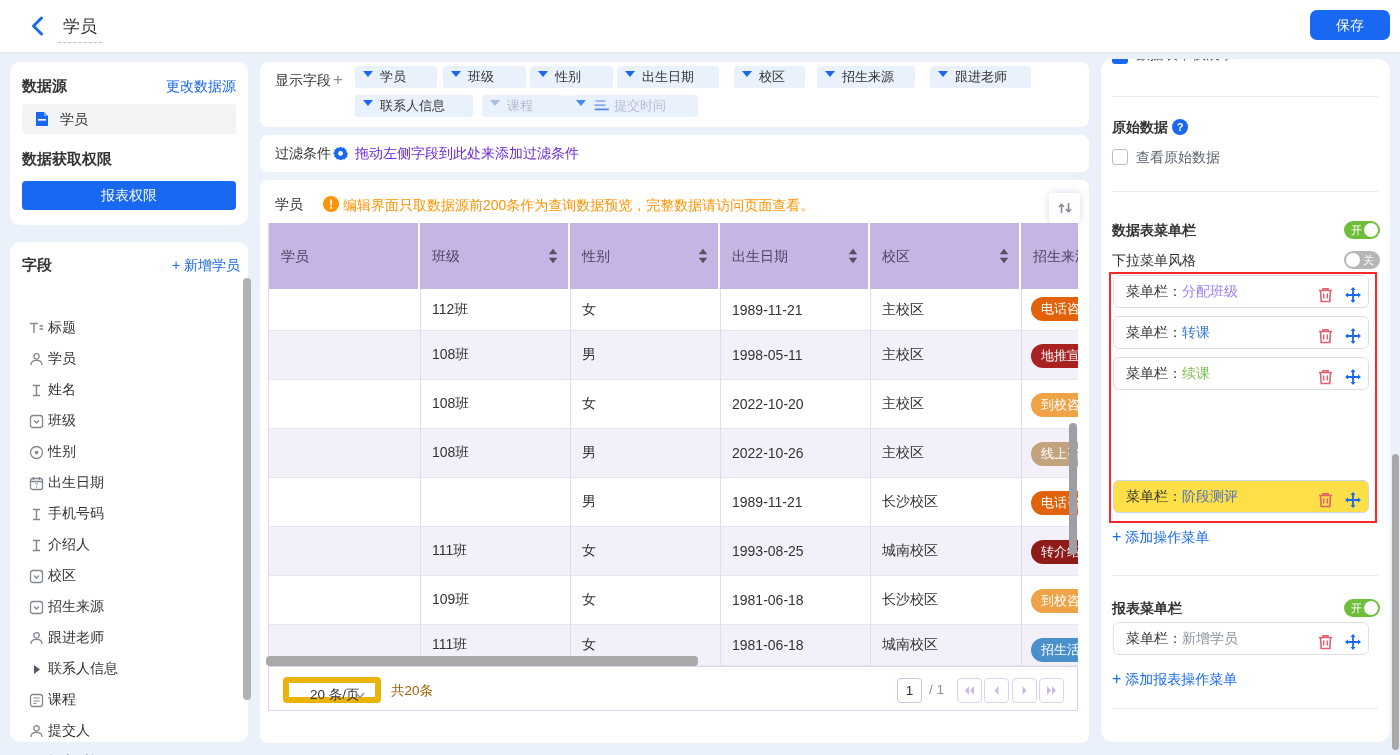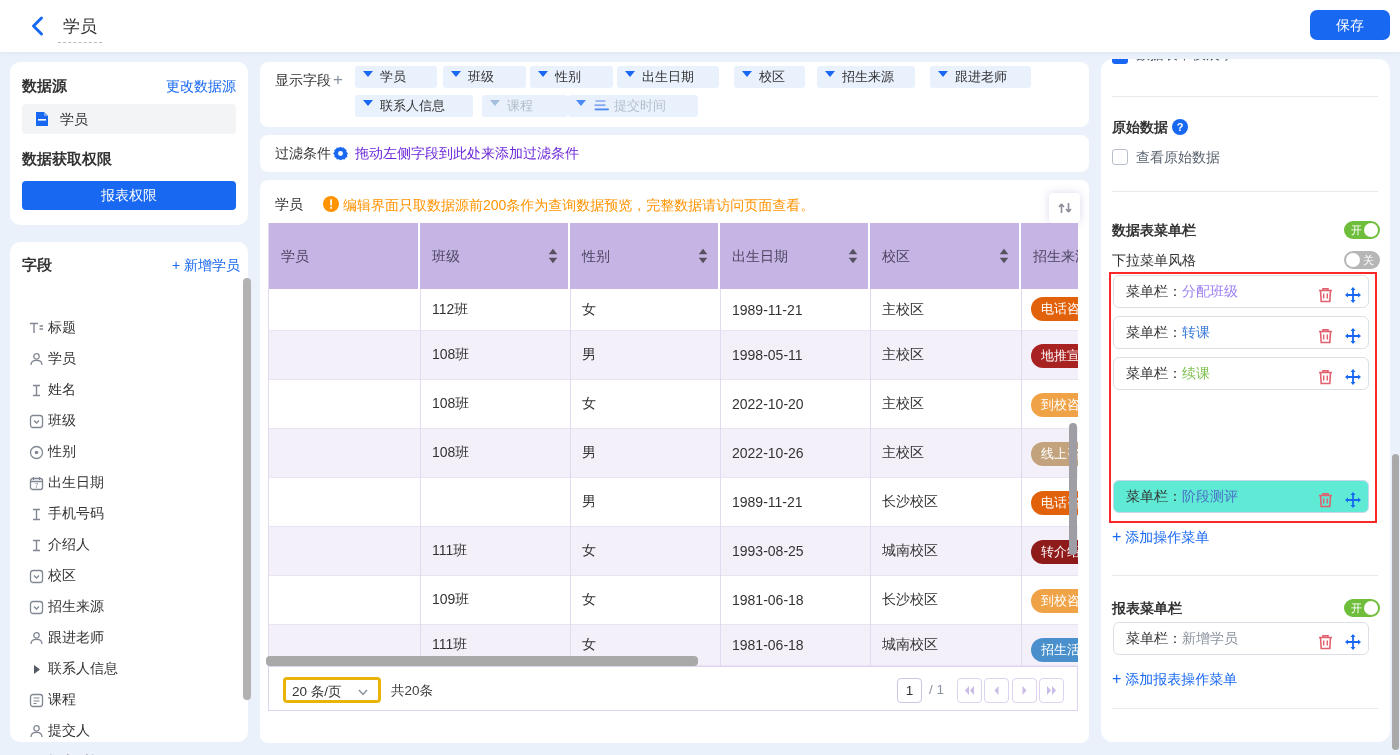--- a/index.html
+++ b/index.html
@@ -273,26 +273,26 @@
         <div class="badge" style="left:762px; top:13px; background:#4a90cd;">招生活动</div>
       </div>
       <div style="position:absolute; left:151px; top:66px; width:1px; height:377px; background:#e3daf0;"></div>
       <div style="position:absolute; left:301px; top:66px; width:1px; height:377px; background:#e3daf0;"></div>
       <div style="position:absolute; left:451px; top:66px; width:1px; height:377px; background:#e3daf0;"></div>
       <div style="position:absolute; left:601px; top:66px; width:1px; height:377px; background:#e3daf0;"></div>
       <div style="position:absolute; left:752px; top:66px; width:1px; height:377px; background:#e3daf0;"></div>
       <div class="sbar" style="left:800px; top:200px; width:8px; height:132px; background:#9e9ea4;"></div>
     </div>
   <div id="pgrow">
-    <div class="abs" style="left:14px; top:10px; width:98px; height:26px; border:3px solid #eab308; border-radius:4px; line-height:24px; padding-left:6px; font-size:13.5px;">20 条/页
+    <div class="abs" style="left:14px; top:10px; width:98px; height:26px; border:6px solid #eab308; border-radius:4px; line-height:24px; padding-left:21px; font-size:13.5px;">20 条/页
       <svg class="abs" style="right:10px; top:9px;" width="10" height="7" viewBox="0 0 10 7">
           <path d="M1 1 L5 5.5 L9 1" stroke="#86909c" stroke-width="1.4" fill="none"></path>
         </svg>
     </div>
-    <div class="abs" style="left:122px; top:15px; color:#404040; font-size:13.5px;">共20条</div>
+    <div class="abs" style="left:122px; top:15px; color:#a16207; font-size:13.5px;">共20条</div>
     <div class="abs" style="left:628px; top:11px; width:25px; height:25px; border:1px solid #cfc3e8; border-radius:4px; text-align:center; line-height:24px; font-size:13.5px; color:#333;">1</div>
     <div class="abs" style="left:660px; top:15px; color:#8b93a0; font-size:13.5px;">/ 1</div>
     <div class="pbtn" style="left:688px;"><svg width="23" height="23" viewBox="0 0 23 23">
           <path d="M11 7 L7 11.5 L11 16 Z M16 7 L12 11.5 L16 16 Z" fill="#cabce6"></path>
         </svg></div>
     <div class="pbtn" style="left:715px;"><svg width="23" height="23" viewBox="0 0 23 23">
           <path d="M13.5 7 L9.5 11.5 L13.5 16 Z" fill="#cabce6"></path>
         </svg></div>
     <div class="pbtn" style="left:743px;"><svg width="23" height="23" viewBox="0 0 23 23">
           <path d="M9.5 7 L13.5 11.5 L9.5 16 Z" fill="#cabce6"></path>
@@ -338,21 +338,21 @@
           <path d="M8 0 L10.5 3 H5.5 Z M8 16 L10.5 13 H5.5 Z M0 8 L3 5.5 V10.5 Z M16 8 L13 5.5 V10.5 Z" fill="#1868f1"></path>
           <path d="M8 2 V14 M2 8 H14" stroke="#1868f1" stroke-width="1.8"></path>
         </svg></span></div>
     <div class="mitem" style="top:298px;">菜单栏：<span style="color:#7ec050">续课</span><span class="micons"><svg width="15" height="16" viewBox="0 0 15 16" style="margin-right:12px;">
           <path d="M1 3.5 h13 M5 3.5 V1.8 h5 v1.7 M2.5 3.5 l.7 11 h8.6 l.7-11" stroke="#e2606e" stroke-width="1.6" fill="none"></path>
           <path d="M5.7 6.5 v5 M9.3 6.5 v5" stroke="#e2606e" stroke-width="1.4"></path>
         </svg><svg width="16" height="16" viewBox="0 0 16 16">
           <path d="M8 0 L10.5 3 H5.5 Z M8 16 L10.5 13 H5.5 Z M0 8 L3 5.5 V10.5 Z M16 8 L13 5.5 V10.5 Z" fill="#1868f1"></path>
           <path d="M8 2 V14 M2 8 H14" stroke="#1868f1" stroke-width="1.8"></path>
         </svg></span></div>
-    <div class="mitem" style="top:421px;background:#5eead4;border-color:#c9d7eb;">菜单栏：<span style="color:#4a6fc7">阶段测评</span><span class="micons"><svg width="15" height="16" viewBox="0 0 15 16" style="margin-right:12px;">
+    <div class="mitem" style="top:421px;background:#fde047;border-color:#c9d7eb;">菜单栏：<span style="color:#4a6fc7">阶段测评</span><span class="micons"><svg width="15" height="16" viewBox="0 0 15 16" style="margin-right:12px;">
           <path d="M1 3.5 h13 M5 3.5 V1.8 h5 v1.7 M2.5 3.5 l.7 11 h8.6 l.7-11" stroke="#e2606e" stroke-width="1.6" fill="none"></path>
           <path d="M5.7 6.5 v5 M9.3 6.5 v5" stroke="#e2606e" stroke-width="1.4"></path>
         </svg><svg width="16" height="16" viewBox="0 0 16 16">
           <path d="M8 0 L10.5 3 H5.5 Z M8 16 L10.5 13 H5.5 Z M0 8 L3 5.5 V10.5 Z M16 8 L13 5.5 V10.5 Z" fill="#1868f1"></path>
           <path d="M8 2 V14 M2 8 H14" stroke="#1868f1" stroke-width="1.8"></path>
         </svg></span></div>
     <div class="addlink" style="top:469px;"><span style="font-size:16px;">+</span> 添加操作菜单</div>
     <div class="rdiv" style="top:516px;"></div>
     <div class="abs bold" style="left:11px; top:541px; font-size:14px;">报表菜单栏</div>
     <div class="toggle ton" style="left:243px; top:540px;">

